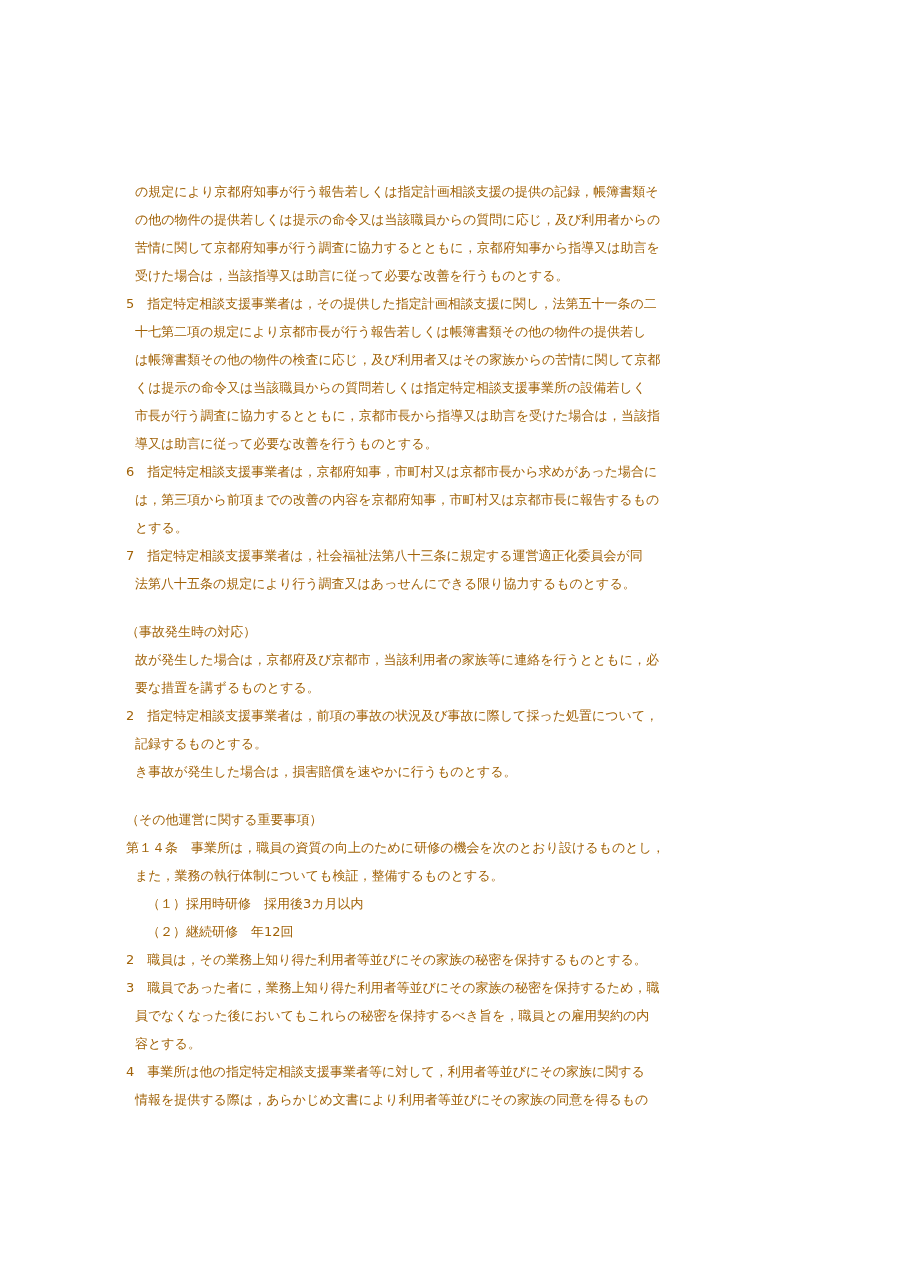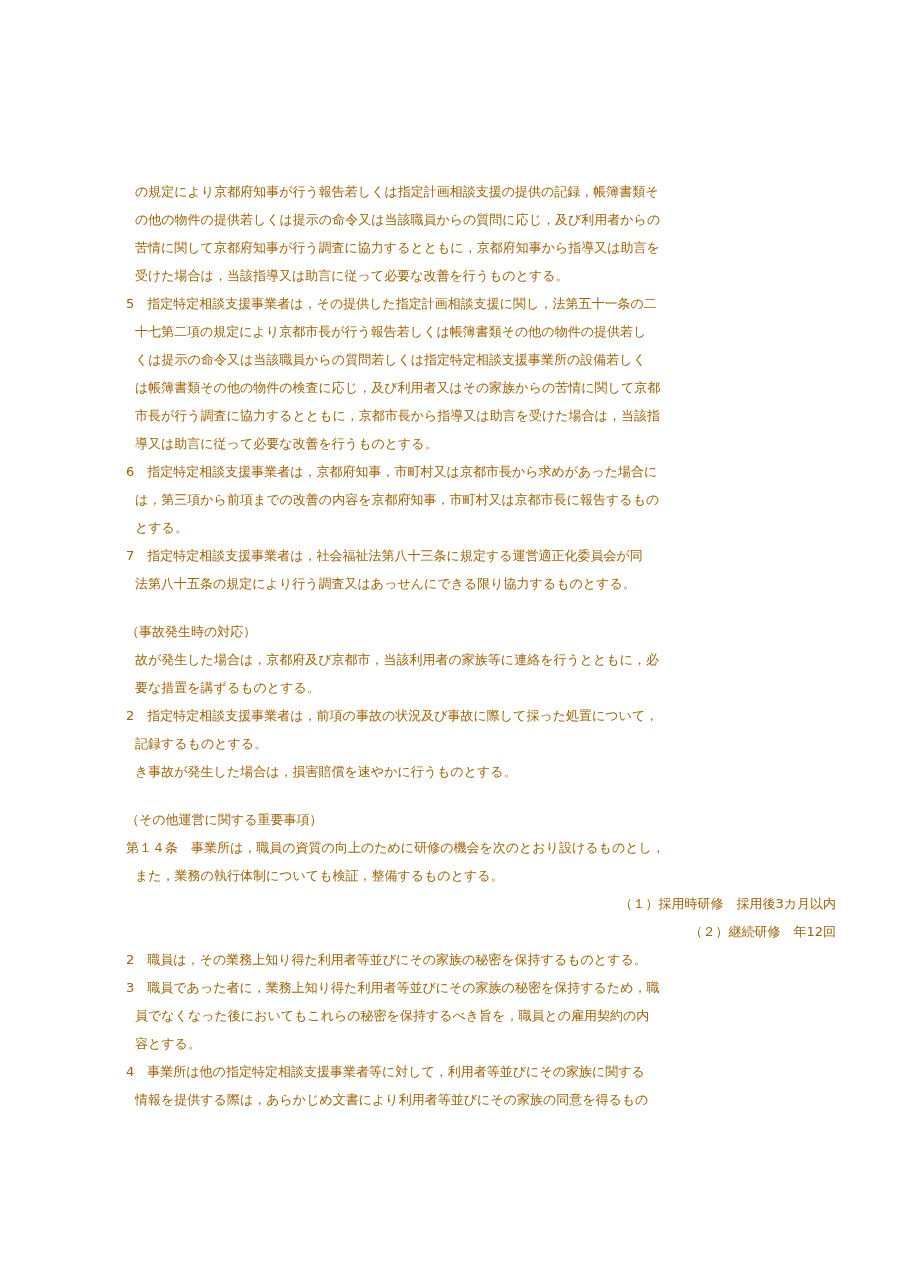--- a/index.html
+++ b/index.html
@@ -27,39 +27,39 @@
     margin-top: 28px;
   }
   .block { margin: 0; padding: 0; }
   .line {
     white-space: pre;
     height: 28px;
   }
   
   .line.wrap { padding-left: 9px; }
   
-  .line.sub { padding-left: 21px; text-align: right; }
+  .line.sub { padding-left: 21px; }
   .spacer { height: 20px; }
 </style>
 </head>
 <body>
 
 <div class="page">
   <div class="content">
       <div class="block">
         <div class="line wrap">の規定により京都府知事が行う報告若しくは指定計画相談支援の提供の記録，帳簿書類そ</div>
         <div class="line wrap">の他の物件の提供若しくは提示の命令又は当該職員からの質問に応じ，及び利用者からの</div>
         <div class="line wrap">苦情に関して京都府知事が行う調査に協力するとともに，京都府知事から指導又は助言を</div>
         <div class="line wrap">受けた場合は，当該指導又は助言に従って必要な改善を行うものとする。</div>
       </div>
       <div class="block">
         <div class="line">5　指定特定相談支援事業者は，その提供した指定計画相談支援に関し，法第五十一条の二</div>
         <div class="line wrap">十七第二項の規定により京都市長が行う報告若しくは帳簿書類その他の物件の提供若し</div>
+        <div class="line wrap">は帳簿書類その他の物件の検査に応じ，及び利用者又はその家族からの苦情に関して京都</div>
         <div class="line wrap">くは提示の命令又は当該職員からの質問若しくは指定特定相談支援事業所の設備若しく</div>
-        <div class="line wrap">は帳簿書類その他の物件の検査に応じ，及び利用者又はその家族からの苦情に関して京都</div>
         <div class="line wrap">市長が行う調査に協力するとともに，京都市長から指導又は助言を受けた場合は，当該指</div>
         <div class="line wrap">導又は助言に従って必要な改善を行うものとする。</div>
       </div>
       <div class="block">
         <div class="line">6　指定特定相談支援事業者は，京都府知事，市町村又は京都市長から求めがあった場合に</div>
         <div class="line wrap">は，第三項から前項までの改善の内容を京都府知事，市町村又は京都市長に報告するもの</div>
         <div class="line wrap">とする。</div>
       </div>
       <div class="block">
         <div class="line">7　指定特定相談支援事業者は，社会福祉法第八十三条に規定する運営適正化委員会が同</div>

